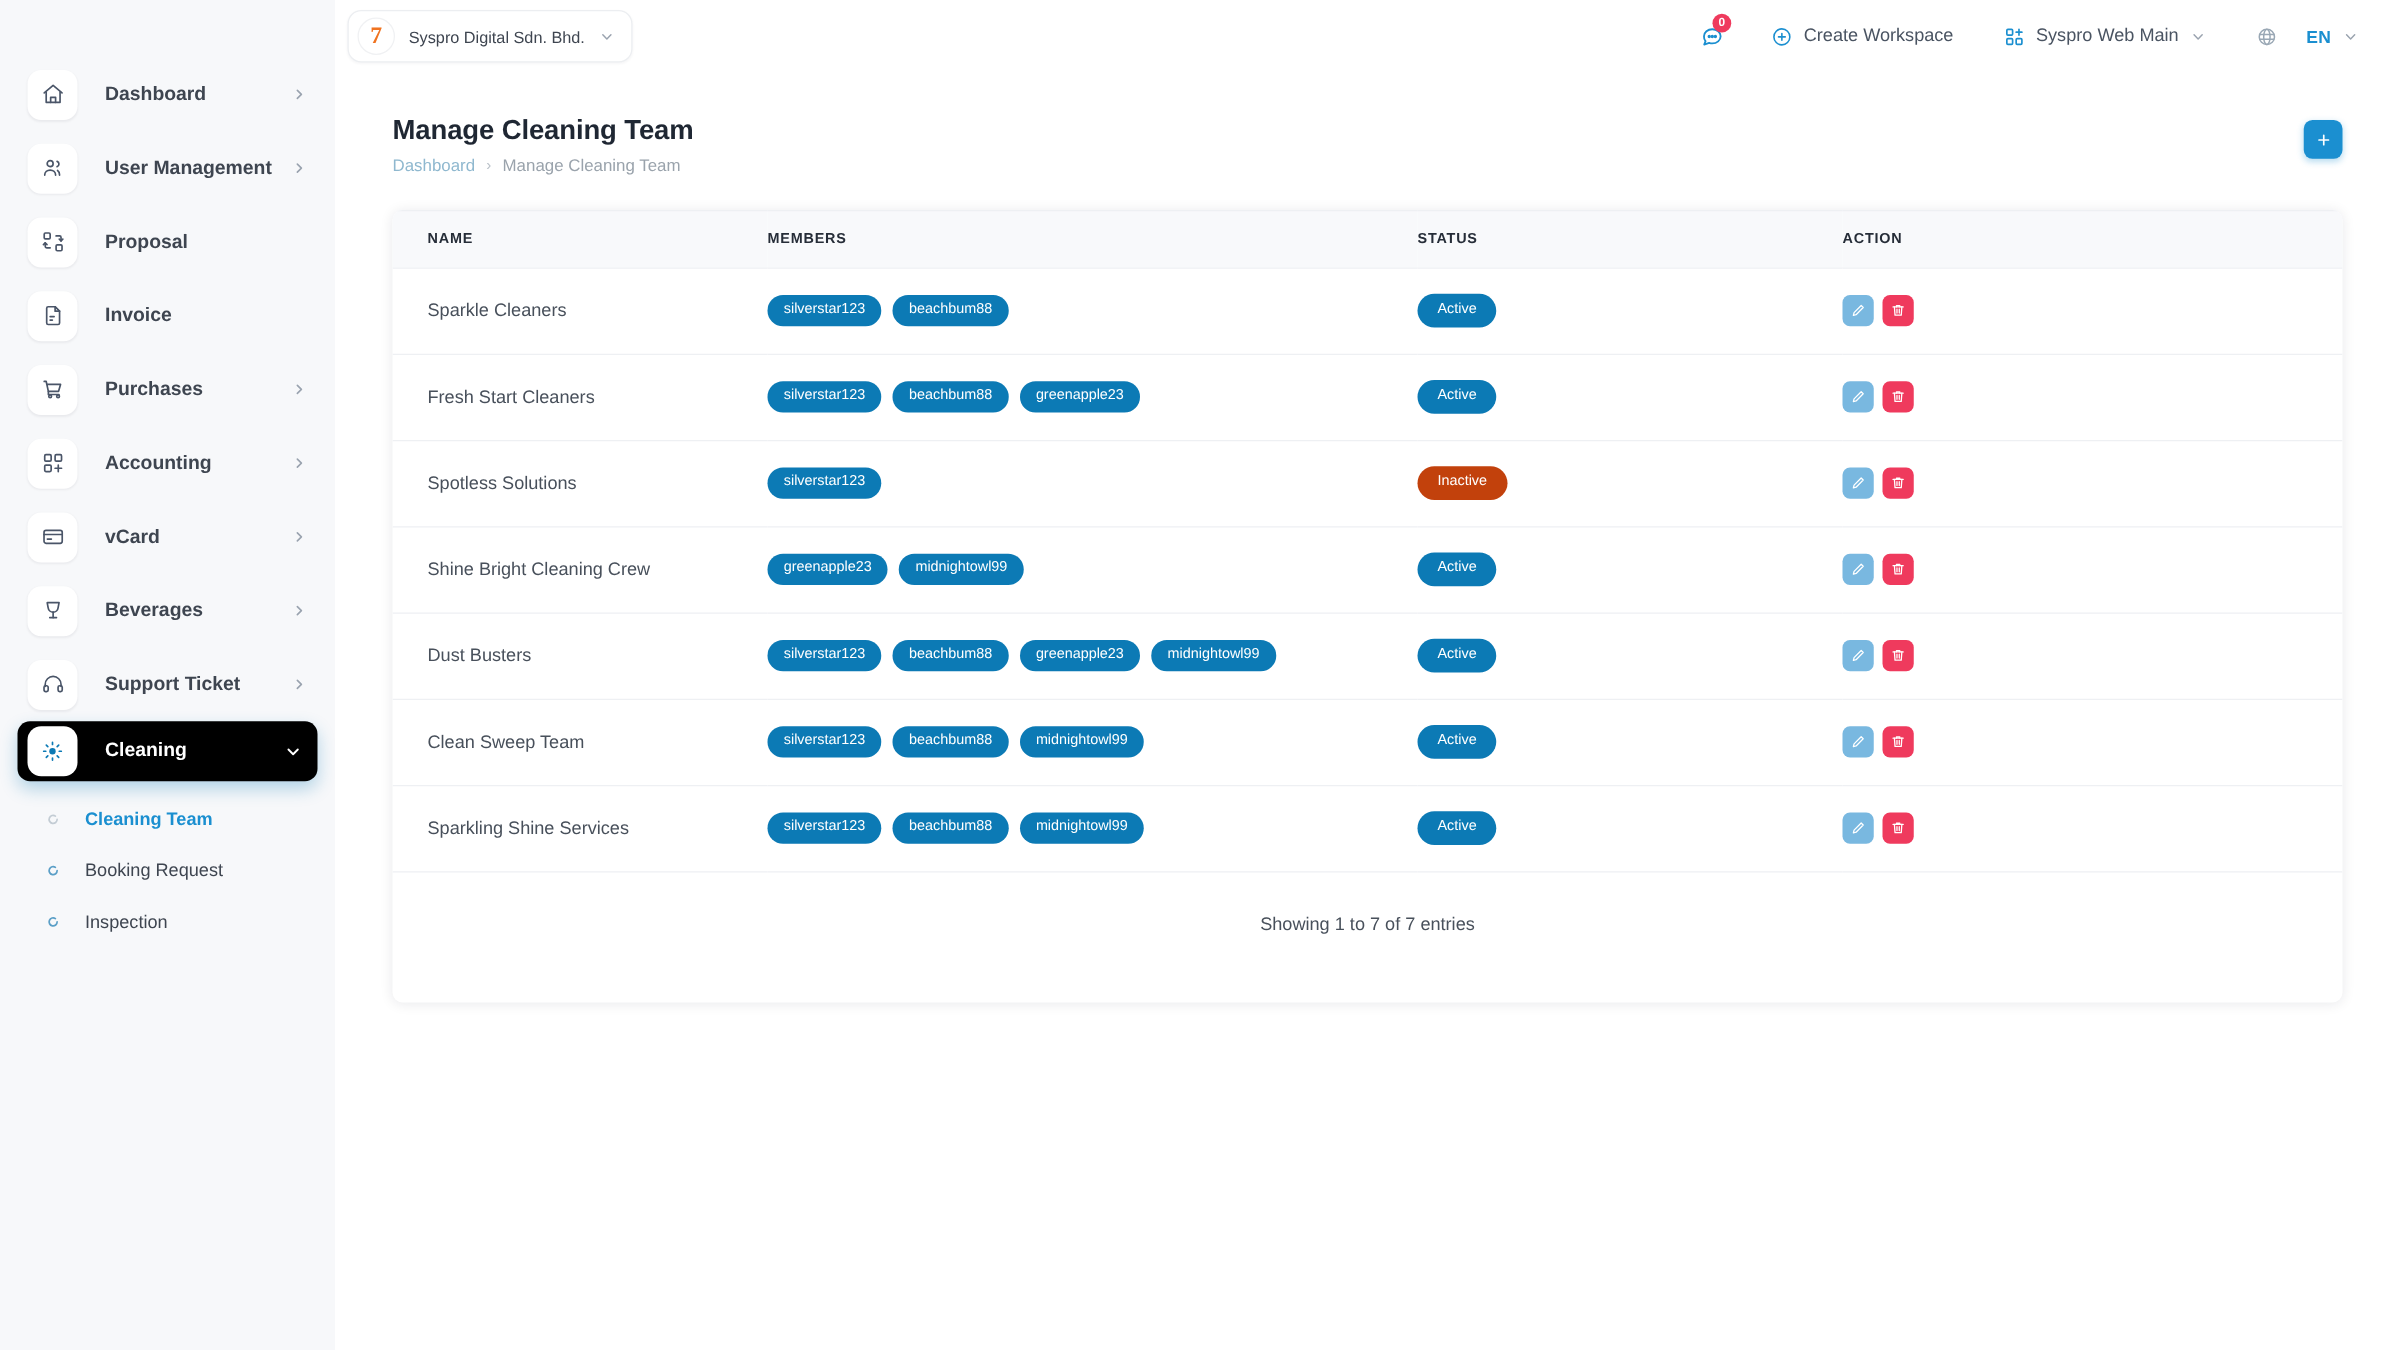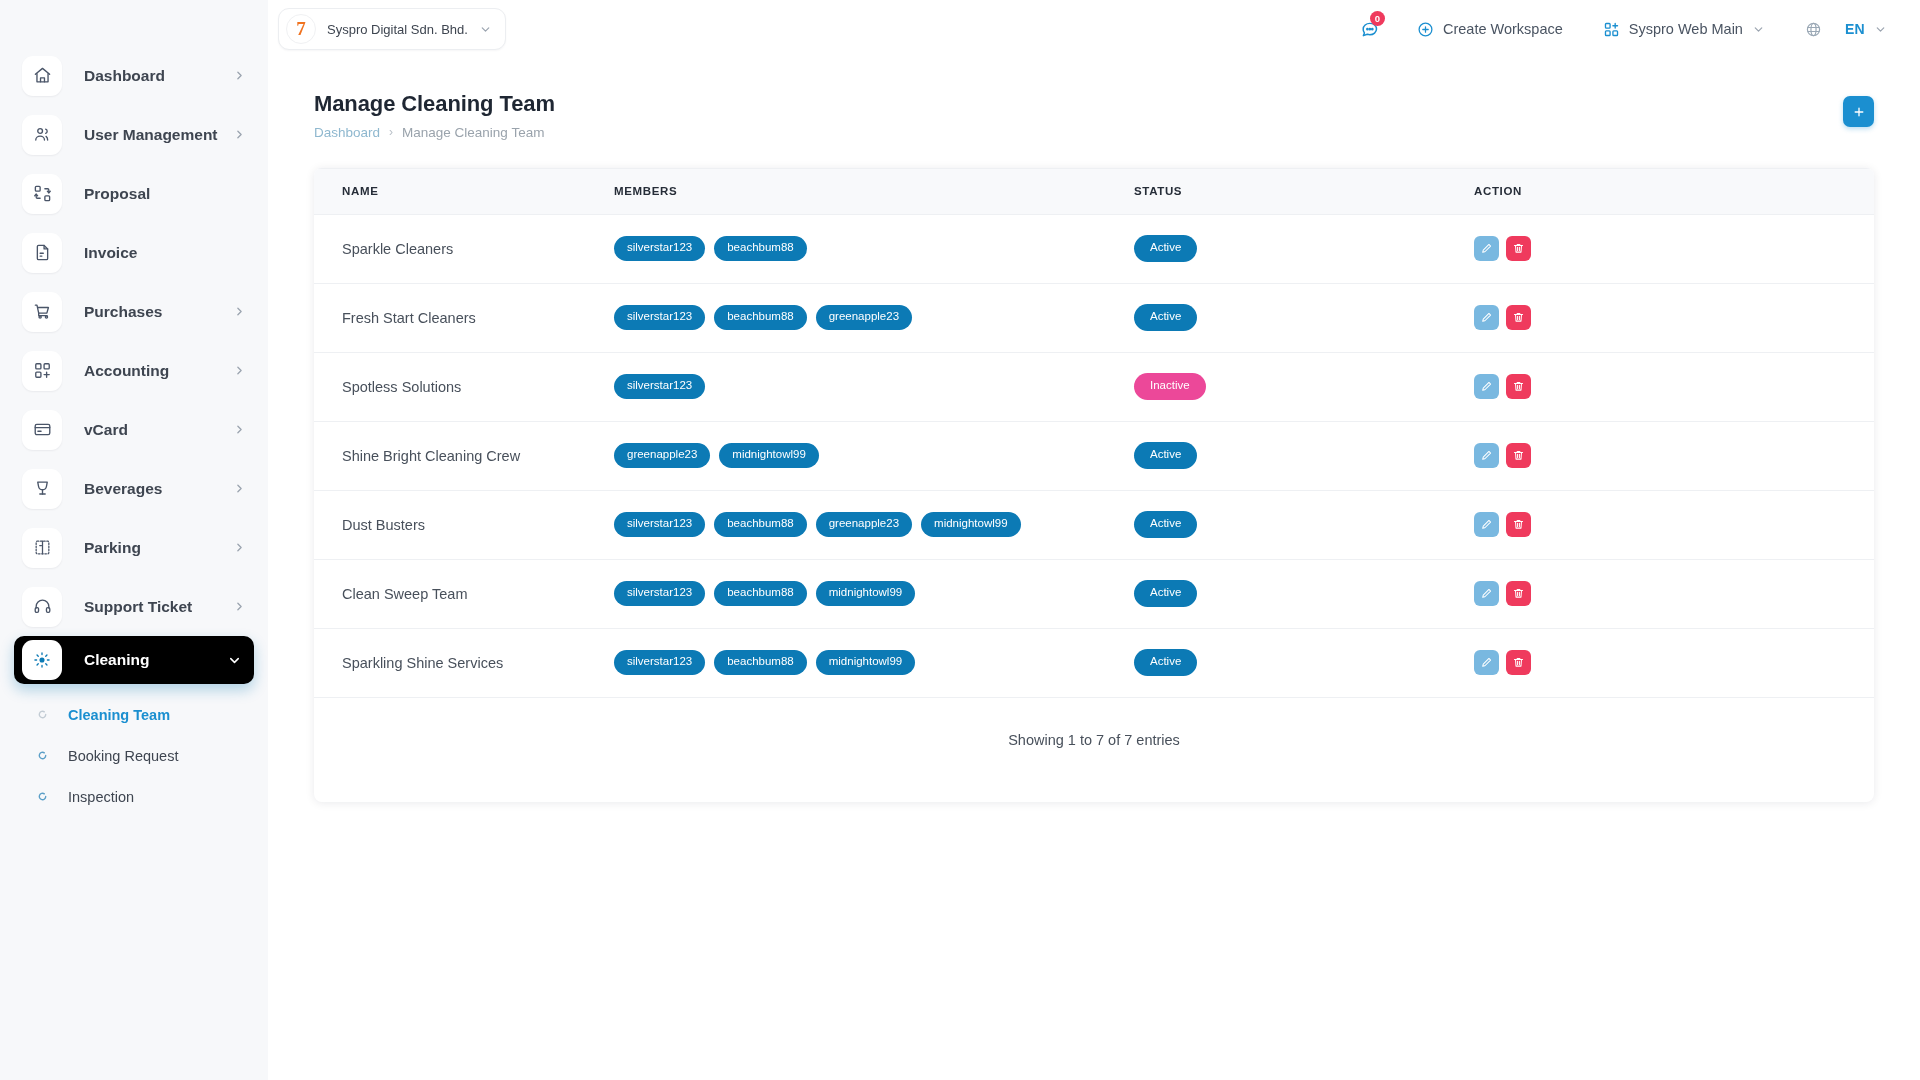--- a/index.html
+++ b/index.html
@@ -305,21 +305,21 @@
     align-items: center;
     justify-content: center;
     border-radius: 999px;
     font-size: 11.5px;
     color: #ffffff;
     padding: 7px 16px 8px 16px;
     line-height: 1;
     min-width: 58px;
   }
   .status-badge.active { background: #0c7ab5; }
-  .status-badge.inactive { background: #ec4899; }
+  .status-badge.inactive { background: #c2410c; }
 
   .actions { display: flex; gap: 7px; align-items: center; }
   .act-btn {
     width: 25px; height: 25px;
     border-radius: 6px;
     display: flex; align-items: center; justify-content: center;
     cursor: pointer;
     color: #ffffff;
   }
   .act-btn.edit { background: #79b8e0; }
@@ -461,35 +461,20 @@
             </svg>
         </span>
         <span class="nav-label">Beverages</span>
         <span class="nav-caret">
           <svg width="13" height="13" viewBox="0 0 24 24" fill="none" stroke="currentColor" stroke-width="2.4" stroke-linecap="round" stroke-linejoin="round">
               <path d="M9 18l6-6-6-6"></path>
             </svg>
         </span>
       </div>
 
-      <div class="nav-item">
-        <span class="nav-ico">
-          <svg width="19" height="19" viewBox="0 0 24 24" fill="none" stroke="currentColor" stroke-width="1.6" stroke-linecap="round" stroke-linejoin="round" stroke-dasharray="2 2">
-              <rect x="4" y="4" width="16" height="16" rx="1.4"></rect>
-              <path d="M12 4v16" stroke-dasharray="0"></path>
-              <path d="M8.5 9.5h2.2" stroke-dasharray="0"></path>
-            </svg>
-        </span>
-        <span class="nav-label">Parking</span>
-        <span class="nav-caret">
-          <svg width="13" height="13" viewBox="0 0 24 24" fill="none" stroke="currentColor" stroke-width="2.4" stroke-linecap="round" stroke-linejoin="round">
-              <path d="M9 18l6-6-6-6"></path>
-            </svg>
-        </span>
-      </div>
 
       <div class="nav-item">
         <span class="nav-ico">
           <svg width="19" height="19" viewBox="0 0 24 24" fill="none" stroke="currentColor" stroke-width="1.7" stroke-linecap="round" stroke-linejoin="round">
               <path d="M4 14v-2a8 8 0 0116 0v2"></path>
               <rect x="2.8" y="13.4" width="4.2" height="6" rx="1.6"></rect>
               <rect x="17" y="13.4" width="4.2" height="6" rx="1.6"></rect>
             </svg>
         </span>
         <span class="nav-label">Support Ticket</span>

